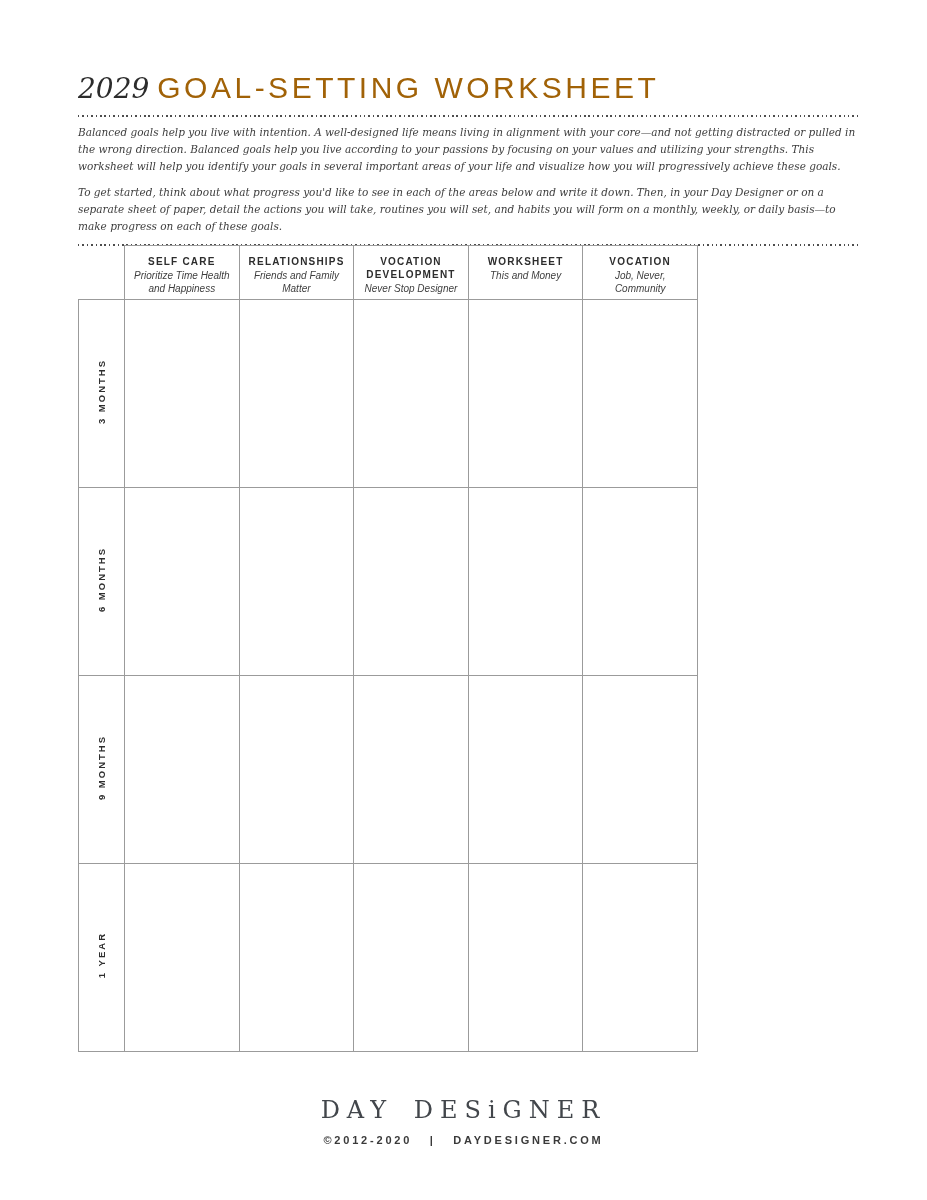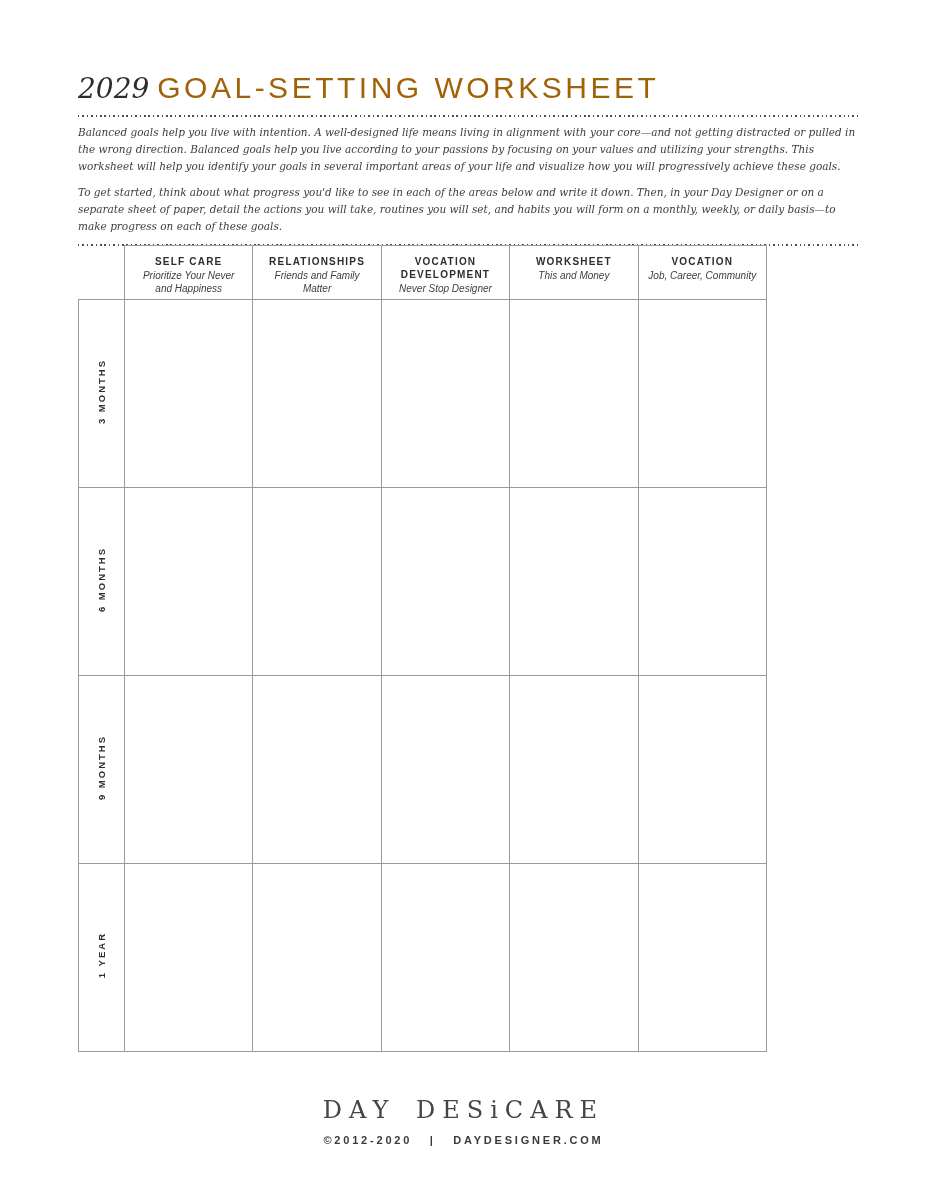--- a/index.html
+++ b/index.html
@@ -61,21 +61,21 @@
     line-height: 17px;
     color: #3d3d3d;
     margin: 7px 0 9px 0;
   }
 
   
   .goals-table {
     position: absolute;
     top: 245px;
     left: 78px;
-    width: 689px;
+    width: 620px;
     border-collapse: collapse;
     table-layout: fixed;
   }
   .goals-table td, .goals-table th {
     border: 1px solid #9b9b9b;
     background: #ffffff;
   }
   .goals-table .corner {
     border: none;
     background: transparent;
@@ -167,37 +167,37 @@
     <p class="intro-para">To get started, think about what progress you'd like to see in each of the areas below and write it down. Then, in your Day Designer or on a separate sheet of paper, detail the actions you will take, routines you will set, and habits you will form on a monthly, weekly, or daily basis—to make progress on each of these goals.</p>
     <div class="dotted-rule"></div>
   </div>
 
   <table class="goals-table">
     <tbody>
         <tr class="header-row">
       <td class="corner"></td>
       <th class="col-head">
         <div class="col-title">SELF CARE</div>
-        <div class="col-subtitle">Prioritize Your Never and Happiness</div>
+        <div class="col-subtitle">Prioritize Time Health and Happiness</div>
       </th>
       <th class="col-head">
         <div class="col-title">RELATIONSHIPS</div>
         <div class="col-subtitle">Friends and Family Matter</div>
       </th>
       <th class="col-head">
         <div class="col-title">VOCATION DEVELOPMENT</div>
         <div class="col-subtitle">Never Stop Designer</div>
       </th>
       <th class="col-head">
         <div class="col-title">WORKSHEET</div>
         <div class="col-subtitle">This and Money</div>
       </th>
       <th class="col-head">
         <div class="col-title">VOCATION</div>
-        <div class="col-subtitle">Job, Career, Community</div>
+        <div class="col-subtitle">Job, Never, Community</div>
       </th>
     </tr>
 
     <tr class="body-row">
       <th class="row-head">
         <span class="row-label">3 MONTHS</span>
       </th>
       <td class="goal-cell"></td>
       <td class="goal-cell"></td>
       <td class="goal-cell"></td>
@@ -234,17 +234,17 @@
       <td class="goal-cell"></td>
       <td class="goal-cell"></td>
       <td class="goal-cell"></td>
       <td class="goal-cell"></td>
       <td class="goal-cell"></td>
     </tr>
   </tbody>
     </table>
 
   <div class="footer-block">
-    <div class="logo"><span>DAY DES</span><span class="logo-i">i</span><span>CARE</span></div>
+    <div class="logo"><span>DAY DES</span><span class="logo-i">i</span><span>GNER</span></div>
     <div class="copyright">©2012-2020   |   DAYDESIGNER.COM</div>
   </div>
 
 </div>
 
 </body></html>

